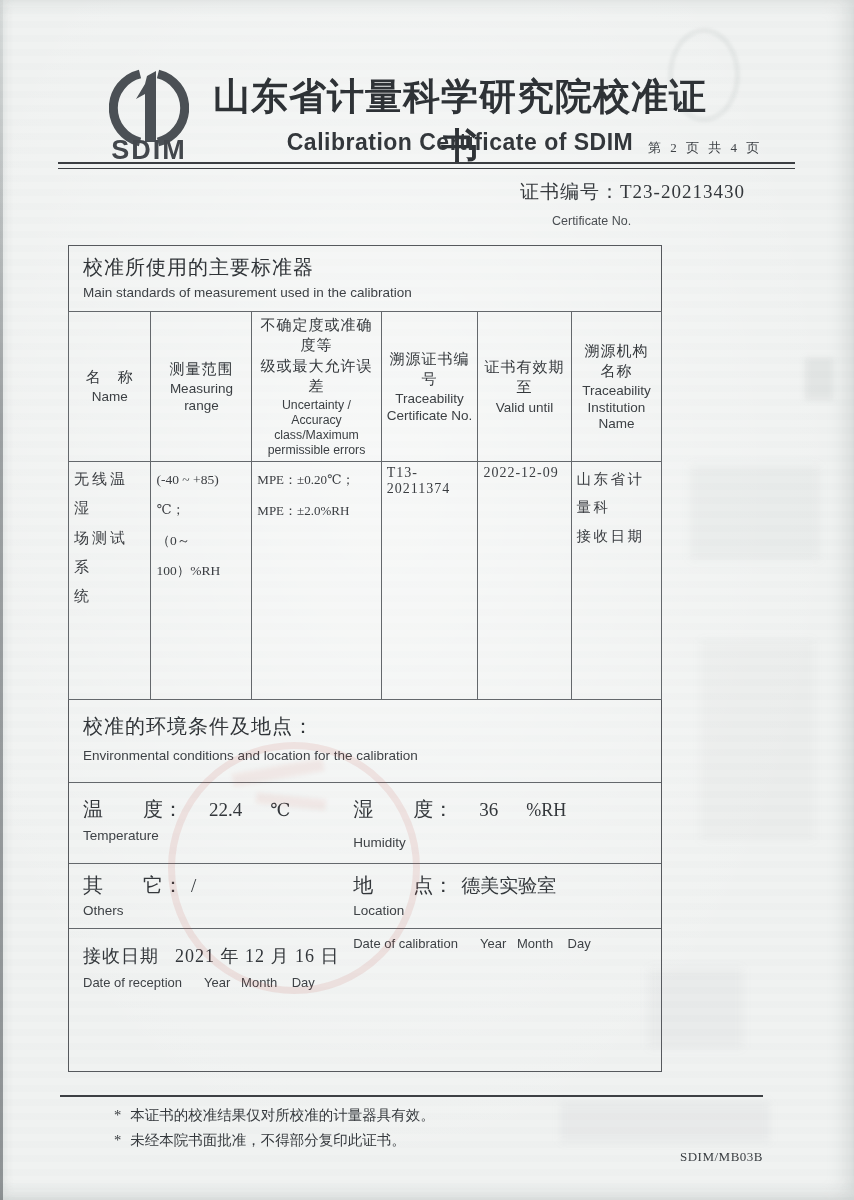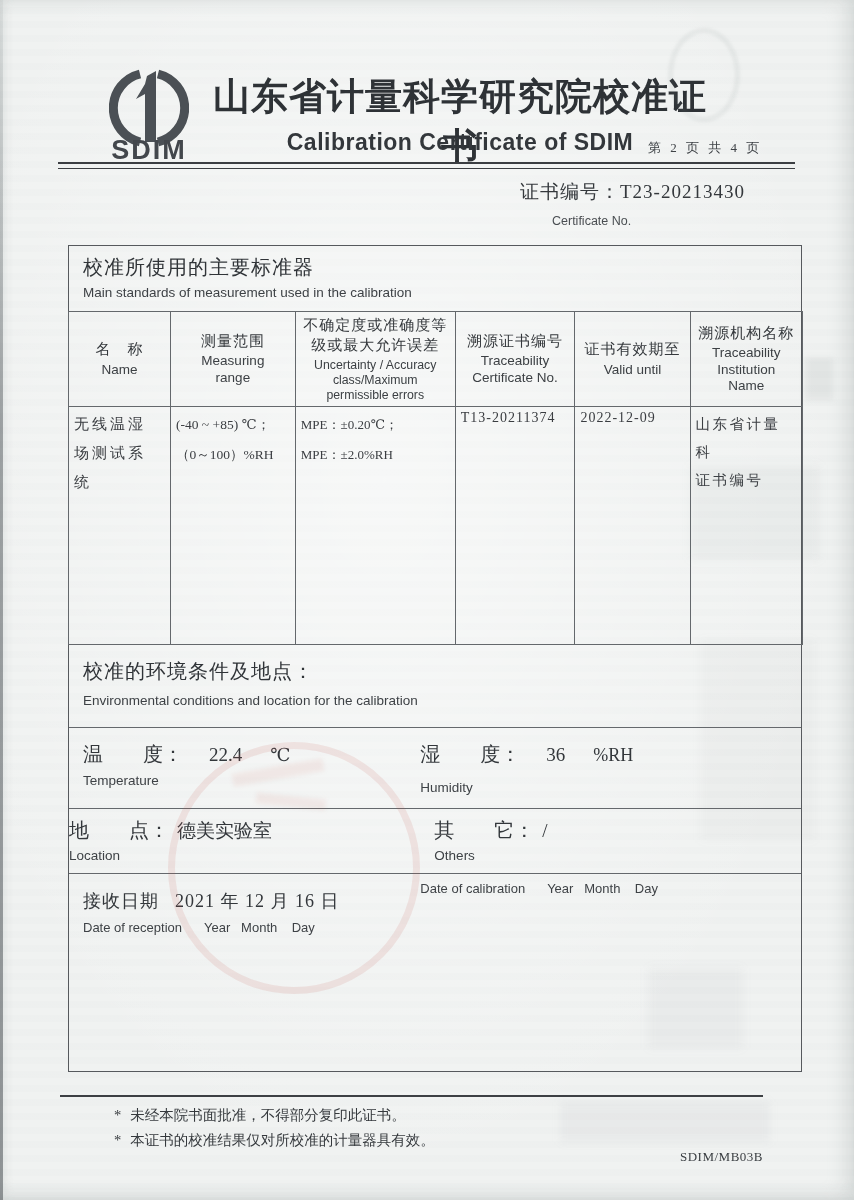--- a/index.html
+++ b/index.html
@@ -30,21 +30,21 @@
     font-size:37px;font-weight:600;letter-spacing:1px;color:#2e3236;}
   .title-en{position:absolute;left:210px;top:129px;width:500px;text-align:center;
     font-weight:bold;font-size:23px;letter-spacing:0.5px;color:#33373b;}
   .page-indicator{position:absolute;left:648px;top:139px;font-size:13px;letter-spacing:3px;color:#3f4347;}
   .double-rule{position:absolute;left:58px;top:162px;width:737px;height:4px;
     border-top:2px solid #3b3e42;border-bottom:1.5px solid #3b3e42;}
   .cert-no{position:absolute;left:520px;top:179px;font-size:19px;letter-spacing:1px;color:#34383c;}
   .cert-no-en{position:absolute;left:552px;top:214px;font-size:12.5px;color:#4a4e52;}
 
   
-  .main-box{position:absolute;left:68px;top:245px;width:734px;height:827px;
+  .main-box{position:absolute;left:68px;top:245px;width:594px;height:827px;
     border:1.4px solid #56595d;box-sizing:border-box;display:flex;flex-direction:column;}
   .std-head{height:65px;box-sizing:border-box;padding:8px 0 0 14px;}
   .sec-title-cn{font-size:20px;letter-spacing:1px;color:#303438;}
   .sec-title-en{font-size:13.5px;color:#3e4246;margin-top:4px;}
 
   table.std{width:100.4%;margin-left:-1px;border-collapse:collapse;table-layout:fixed;}
   table.std th, table.std td{border:1px solid #64686c;padding:3px 5px;box-sizing:border-box;}
   table.std th{height:92px;font-weight:normal;vertical-align:middle;text-align:center;}
   table.std td{height:238px;vertical-align:top;text-align:left;}
   .th-cn{font-size:15px;letter-spacing:1px;color:#34383c;line-height:1.35;}
@@ -178,21 +178,21 @@
         <td class="c-name cn pre">无线温湿
 场测试系
 统</td>
         <td class="c-range cn pre">(-40 ~ +85) ℃；
 （0～100）%RH</td>
         <td class="c-mpe cn pre">MPE：±0.20℃；
 MPE：±2.0%RH</td>
         <td class="c-cert cn">T13-20211374</td>
         <td class="c-valid cn">2022-12-09</td>
         <td class="c-inst cn pre">山东省计量科
-证书编号</td>
+接收日期</td>
       </tr>
     </tbody>
       </table>
 
     <div class="env-head">
       <div class="sec-title-cn cn">校准的环境条件及地点：</div>
       <div class="sec-title-en en" style="margin-top:8px;">Environmental conditions and location for the calibration</div>
     </div>
 
     <div class="row2col env-row1 rule-top">
@@ -200,46 +200,46 @@
         <div class="env-line cn"><span>温　　度：</span><span class="val">22.4</span><span class="unit">℃</span></div>
         <div class="env-en en">Temperature</div>
       </div>
       <div class="cell" style="padding-left:0;">
         <div class="env-line cn"><span>湿　　度：</span><span class="val">36</span><span class="unit">%RH</span></div>
         <div class="env-en en low">Humidity</div>
       </div>
     </div>
 
     <div class="row2col env-row2 rule-top">
+      <div class="cell">
+        <div class="env-line cn"><span>其　　它：</span><span class="val-close">/</span></div>
+        <div class="env-en en">Others</div>
+      </div>
       <div class="cell" style="padding-left:0;">
         <div class="env-line cn"><span>地　　点：</span><span class="val-close">德美实验室</span></div>
         <div class="env-en en low">Location</div>
-      </div>
-      <div class="cell">
-        <div class="env-line cn"><span>其　　它：</span><span class="val-close">/</span></div>
-        <div class="env-en en">Others</div>
       </div>
     </div>
 
     <div class="row2col dates-row rule-top">
       <div class="cell">
         <div class="date-line cn"><span>接收日期</span><span class="val">2021 年 12 月 16 日</span></div>
         <div class="date-en en"><span>Date of reception</span><span class="units prekeep">Year   Month    Day</span></div>
       </div>
       <div class="cell" style="padding-left:0;">
         <div class="date-en en"><span>Date of calibration</span><span class="units prekeep">Year   Month    Day</span></div>
       </div>
     </div>
 
   </div>
 
   <div class="footer-rule"></div>
   <div class="footnotes cn">
+    <div><span class="star">*</span><span>本证书的校准结果仅对所校准的计量器具有效。</span></div>
     <div><span class="star">*</span><span>未经本院书面批准，不得部分复印此证书。</span></div>
-    <div><span class="star">*</span><span>本证书的校准结果仅对所校准的计量器具有效。</span></div>
   </div>
   <div class="form-code cn">SDIM/MB03B</div>
 
   <div class="seal"></div>
   <div class="seal-mark m1"></div>
   <div class="seal-mark m2"></div>
   <div class="ghost-logo"></div>
   <div class="ghost g1"></div>
   <div class="ghost g2"></div>
   <div class="ghost g3"></div>

